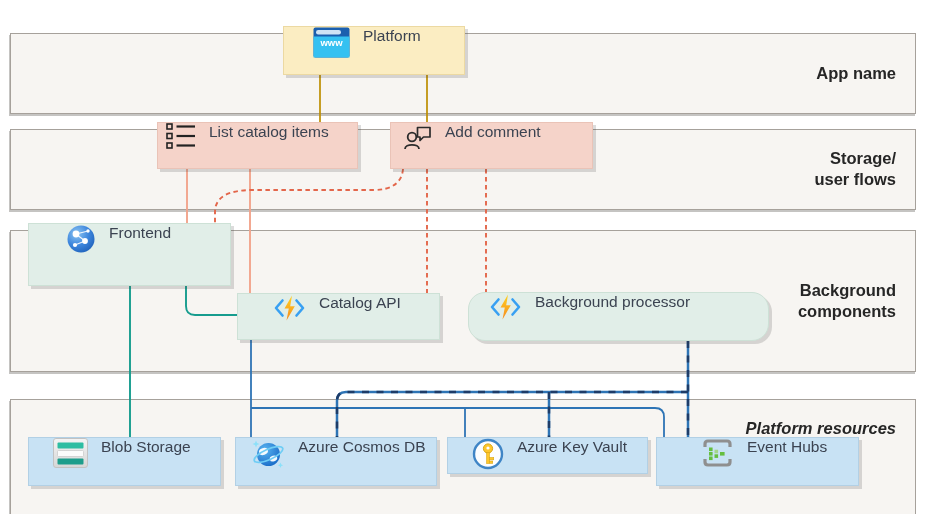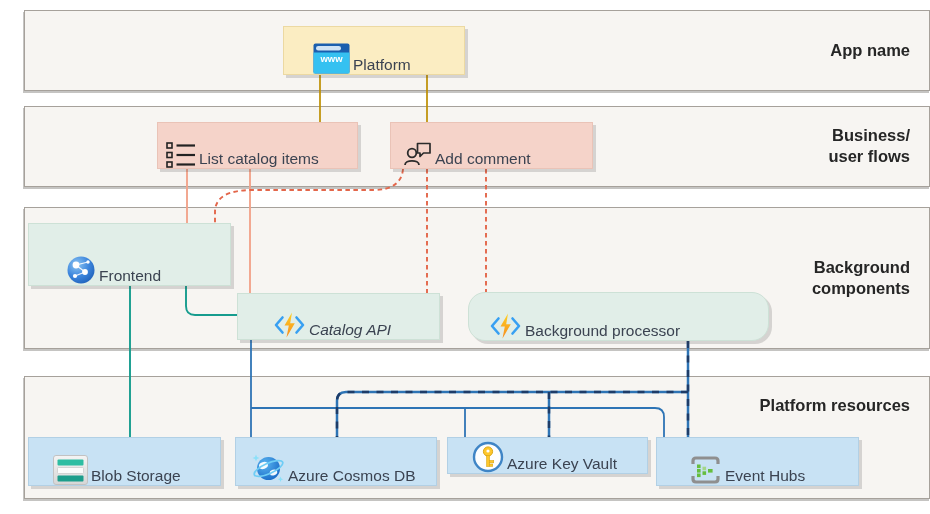--- a/index.html
+++ b/index.html
@@ -2,69 +2,70 @@
 <html style="--bandFill: #f7f5f2; --bandBorder: #a6a19b; --labelColor: #262626; --yellowFill: #fbedc2; --yellowBorder: #ecd9a2; --pinkFill: #f5d3c9; --pinkBorder: #eac3b7; --greenFill: #e1eee8; --greenBorder: #cde1d6; --blueFill: #c8e2f4; --blueBorder: #b2d0e5; --gold: #bd8e00; --salmon: #f2a48c; --redDash: #e3664a; --teal: #169c8e; --blue: #2e74b5; --navyDash: #1e3c68;"><head>
 <meta charset="utf-8">
 <style>
   html,body{margin:0;padding:0;background:#ffffff;}
   .canvas{
     position:relative;width:930px;height:514px;background:#ffffff;overflow:hidden;
     font-family:"Liberation Sans","DejaVu Sans",sans-serif;
   }
   
   .band{
-    position:absolute;left:24px;width:904px;background:var(--bandFill);
+    position:absolute;left:10px;width:904px;background:var(--bandFill);
     border:1px solid var(--bandBorder);
     box-shadow:-1px 2px 0 rgba(90,85,80,.35);
+    margin-top:23px;
   }
   .band-label{
     position:absolute;right:19px;text-align:right;font-weight:bold;
     font-size:16.5px;line-height:21px;color:var(--labelColor);white-space:pre-line;
   }
   
   svg.edges{position:absolute;left:0;top:0;z-index:2;}
   .edge{fill:none;}
   .gold{stroke:var(--gold);stroke-width:1.7;}
   .salmon{stroke:var(--salmon);stroke-width:1.9;}
   .red-dash{stroke:var(--redDash);stroke-width:1.9;stroke-dasharray:4.5 3.5;}
   .teal{stroke:var(--teal);stroke-width:1.9;}
   .blue{stroke:var(--blue);stroke-width:1.8;}
   .blue-base{stroke:var(--blue);stroke-width:2.5;}
   .navy-dash{stroke:var(--navyDash);stroke-width:2.5;stroke-dasharray:7 7.5;}
   
   .node{
-    position:absolute;z-index:3;display:flex;align-items:flex-end;gap:3px;
+    position:absolute;z-index:3;display:flex;align-items:flex-start;gap:13px;
     box-shadow:3px 3px 0 rgba(60,60,60,.18);
     font-size:15.5px;color:#3b4351;box-sizing:border-box;
   }
   .node .lbl{white-space:nowrap;}
   .node-yellow{background:var(--yellowFill);border:1px solid var(--yellowBorder);}
   .node-pink{background:var(--pinkFill);border:1px solid var(--pinkBorder);}
   .node-green{background:var(--greenFill);border:1px solid var(--greenBorder);}
   .node-blue{background:var(--blueFill);border:1px solid var(--blueBorder);}
   .icon{flex:0 0 auto;display:block;}
 </style>
 </head>
 <body>
 
 <div class="canvas">
 
   <div class="band" style="top:10px;height:79px;">
     <div class="band-label" style="top:29px;">App name</div>
   </div>
   <div class="band" style="top:106px;height:79px;">
-    <div class="band-label" style="top:18px;">Business/
+    <div class="band-label" style="top:18px;">Storage/
 user flows</div>
   </div>
   <div class="band" style="top:207px;height:140px;">
     <div class="band-label" style="top:49px;">Background
 components</div>
   </div>
   <div class="band" style="top:376px;height:121px;">
-    <div class="band-label" style="top:18px;">Platform resources</div>
+    <div class="band-label" style="top:18px;font-style:italic;">Platform resources</div>
   </div>
 
   <svg class="edges" id="edge-layer" width="930" height="514" viewBox="0 0 930 514">
       <path d="M320,75 V122" class="edge gold"></path>
       <path d="M427,75 V122" class="edge gold"></path>
       <path d="M187,169 V223" class="edge salmon"></path>
       <path d="M250,169 V293" class="edge salmon"></path>
       <path d="M403,169 C402,183 391,190 374,190 L253,190 C228,190 215,197 215,212 L215,223" class="edge red-dash"></path>
       <path d="M427,169 V293" class="edge red-dash"></path>
       <path d="M486,169 V293" class="edge red-dash"></path>
@@ -124,21 +125,21 @@
       <circle cx="15" cy="15" r="13.5" fill="url(#globeG)"></circle>
       <path d="M10,10 L19,17 M19,17 L9,21 M10,10 L22,7" stroke="#ffffff" stroke-width="1.2" fill="none" opacity="0.9"></path>
       <circle cx="10" cy="10" r="3.4" fill="#ffffff"></circle>
       <circle cx="19" cy="17" r="2.9" fill="#ffffff"></circle>
       <circle cx="9" cy="21" r="2.1" fill="#ffffff"></circle>
       <circle cx="22" cy="7" r="1.7" fill="#ffffff"></circle>
     </svg>
     <span class="lbl">Frontend</span>
   </div>
 
-  <div class="node node-green" style="left:237px;top:293px;width:203px;height:47px;padding-left:35px;font-style:italic;">
+  <div class="node node-green" style="left:237px;top:293px;width:203px;height:47px;padding-left:35px;">
     <svg class="icon" width="33" height="28" viewBox="0 0 33 28">
       <defs>
         <linearGradient id="boltG1" x1="0" y1="0" x2="0" y2="1">
           <stop offset="0%" stop-color="#ffd223"></stop>
             <stop offset="100%" stop-color="#f68a1f"></stop>
         </linearGradient>
       </defs>
       <path d="M9.5,6.5 L3,14 L9.5,21.5" fill="none" stroke="#38a0f2" stroke-width="2.6" stroke-linecap="round" stroke-linejoin="round"></path>
       <path d="M23.5,6.5 L30,14 L23.5,21.5" fill="none" stroke="#38a0f2" stroke-width="2.6" stroke-linecap="round" stroke-linejoin="round"></path>
       <polygon points="19,1.5 11.5,14.5 15.8,14.5 13.5,26.5 21.8,12.2 17.2,12.2" fill="url(#boltG1)"></polygon>
@@ -200,21 +201,21 @@
       <circle cx="16" cy="16" r="14" fill="#fdfeff" stroke="#3f85c6" stroke-width="2.4"></circle>
       <circle cx="16" cy="10.5" r="4.6" fill="#ffc72c" stroke="#d9a715" stroke-width="1"></circle>
       <circle cx="16" cy="10" r="1.6" fill="#fdfeff"></circle>
       <rect x="14.6" y="14.5" width="2.9" height="11" fill="#ffc72c" stroke="#d9a715" stroke-width="0.6"></rect>
       <rect x="17.5" y="19.5" width="4.2" height="2.3" fill="#ffc72c" stroke="#d9a715" stroke-width="0.6"></rect>
       <rect x="17.5" y="23" width="3.2" height="2.3" fill="#ffc72c" stroke="#d9a715" stroke-width="0.6"></rect>
     </svg>
     <span class="lbl">Azure Key Vault</span>
   </div>
 
-  <div class="node node-blue" style="left:656px;top:437px;width:203px;height:49px;padding-left:32px;">
+  <div class="node node-blue" style="left:656px;top:437px;width:203px;height:49px;padding-left:44px;">
     <svg class="icon" width="33" height="30" viewBox="0 0 33 30">
       <path d="M4,9 V6 Q4,3 7,3 H26 Q29,3 29,6 V9" fill="none" stroke="#8f8f8f" stroke-width="3.2"></path>
       <path d="M4,21 V24 Q4,27 7,27 H26 Q29,27 29,24 V21" fill="none" stroke="#8f8f8f" stroke-width="3.2"></path>
       <rect x="8" y="9.5" width="3.6" height="3.6" fill="#65be3f"></rect>
       <rect x="8" y="14" width="3.6" height="3.6" fill="#65be3f"></rect>
       <rect x="8" y="18.5" width="3.6" height="3.6" fill="#65be3f"></rect>
       <rect x="13.5" y="11.7" width="3.6" height="3.6" fill="#a4d68a"></rect>
       <rect x="13.5" y="16.3" width="3.6" height="3.6" fill="#65be3f"></rect>
       <rect x="19" y="14" width="4.6" height="3.6" fill="#65be3f"></rect>
     </svg>

